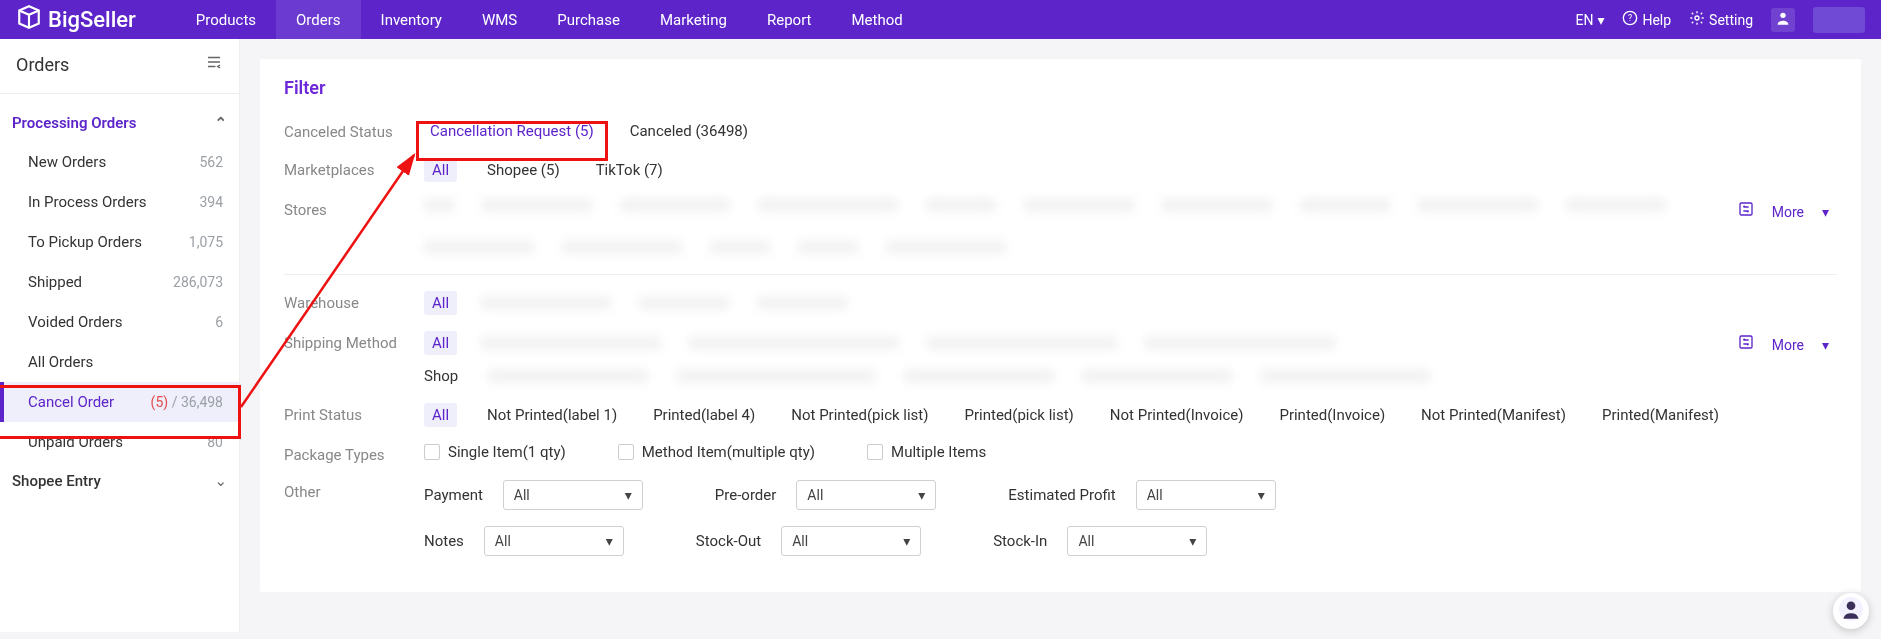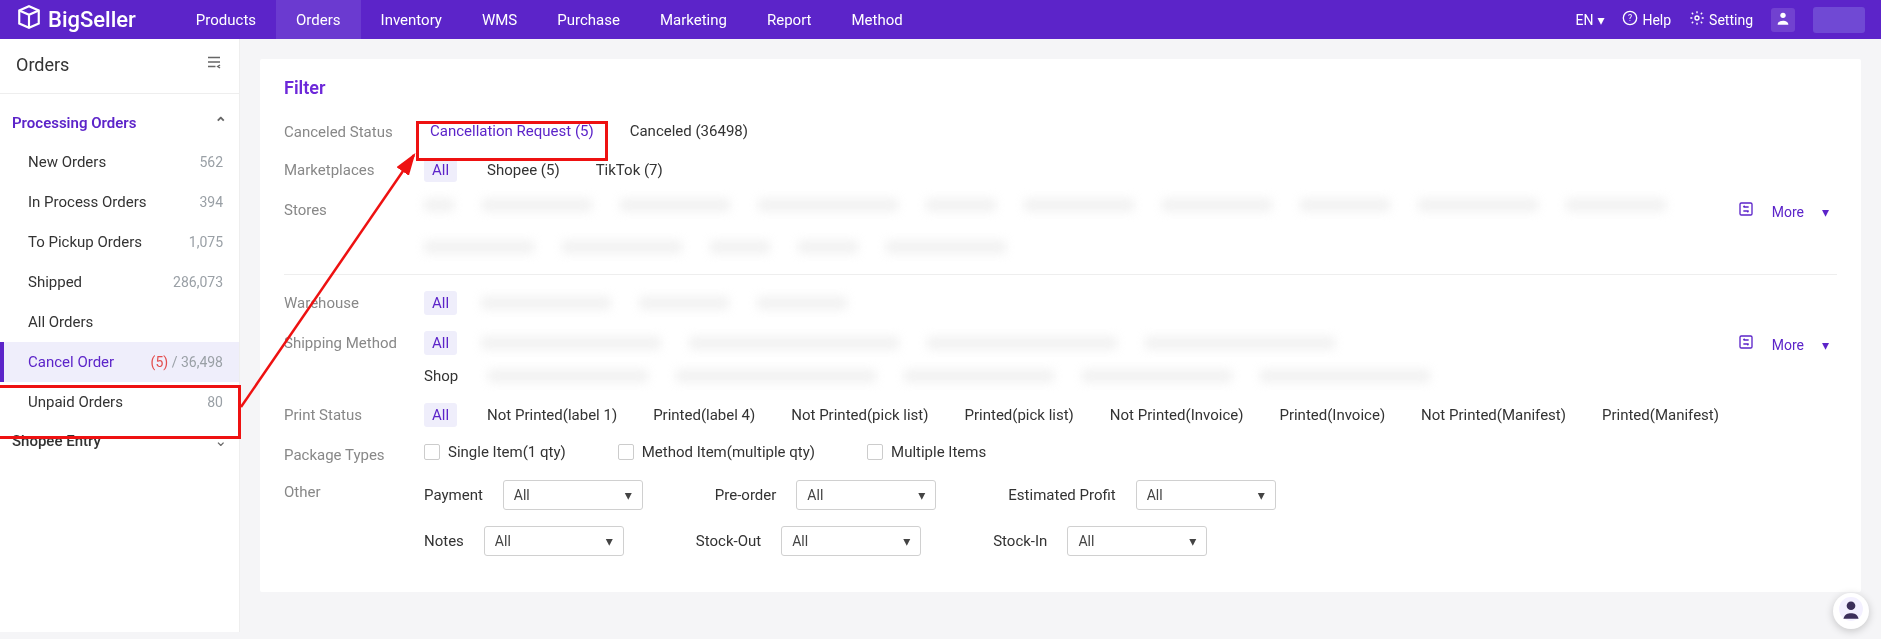--- a/index.html
+++ b/index.html
@@ -144,20 +144,24 @@
         </div>
         <div class="side-item">
           <span>To Pickup Orders</span>
           <span class="cnt">1,075</span>
         </div>
         <div class="side-item">
           <span>Shipped</span>
           <span class="cnt">286,073</span>
         </div>
         <div class="side-item">
+          <span>Voided Orders</span>
+          <span class="cnt">6</span>
+        </div>
+        <div class="side-item">
           <span>All Orders</span>
           <span class="cnt"></span>
         </div>
         <div class="side-item active">
           <span>Cancel Order</span>
           <span class="cnt"><span class="hi">(5)</span><span class="sep"> / </span><span class="post">36,498</span></span>
         </div>
         <div class="side-item">
           <span>Unpaid Orders</span>
           <span class="cnt">80</span>

